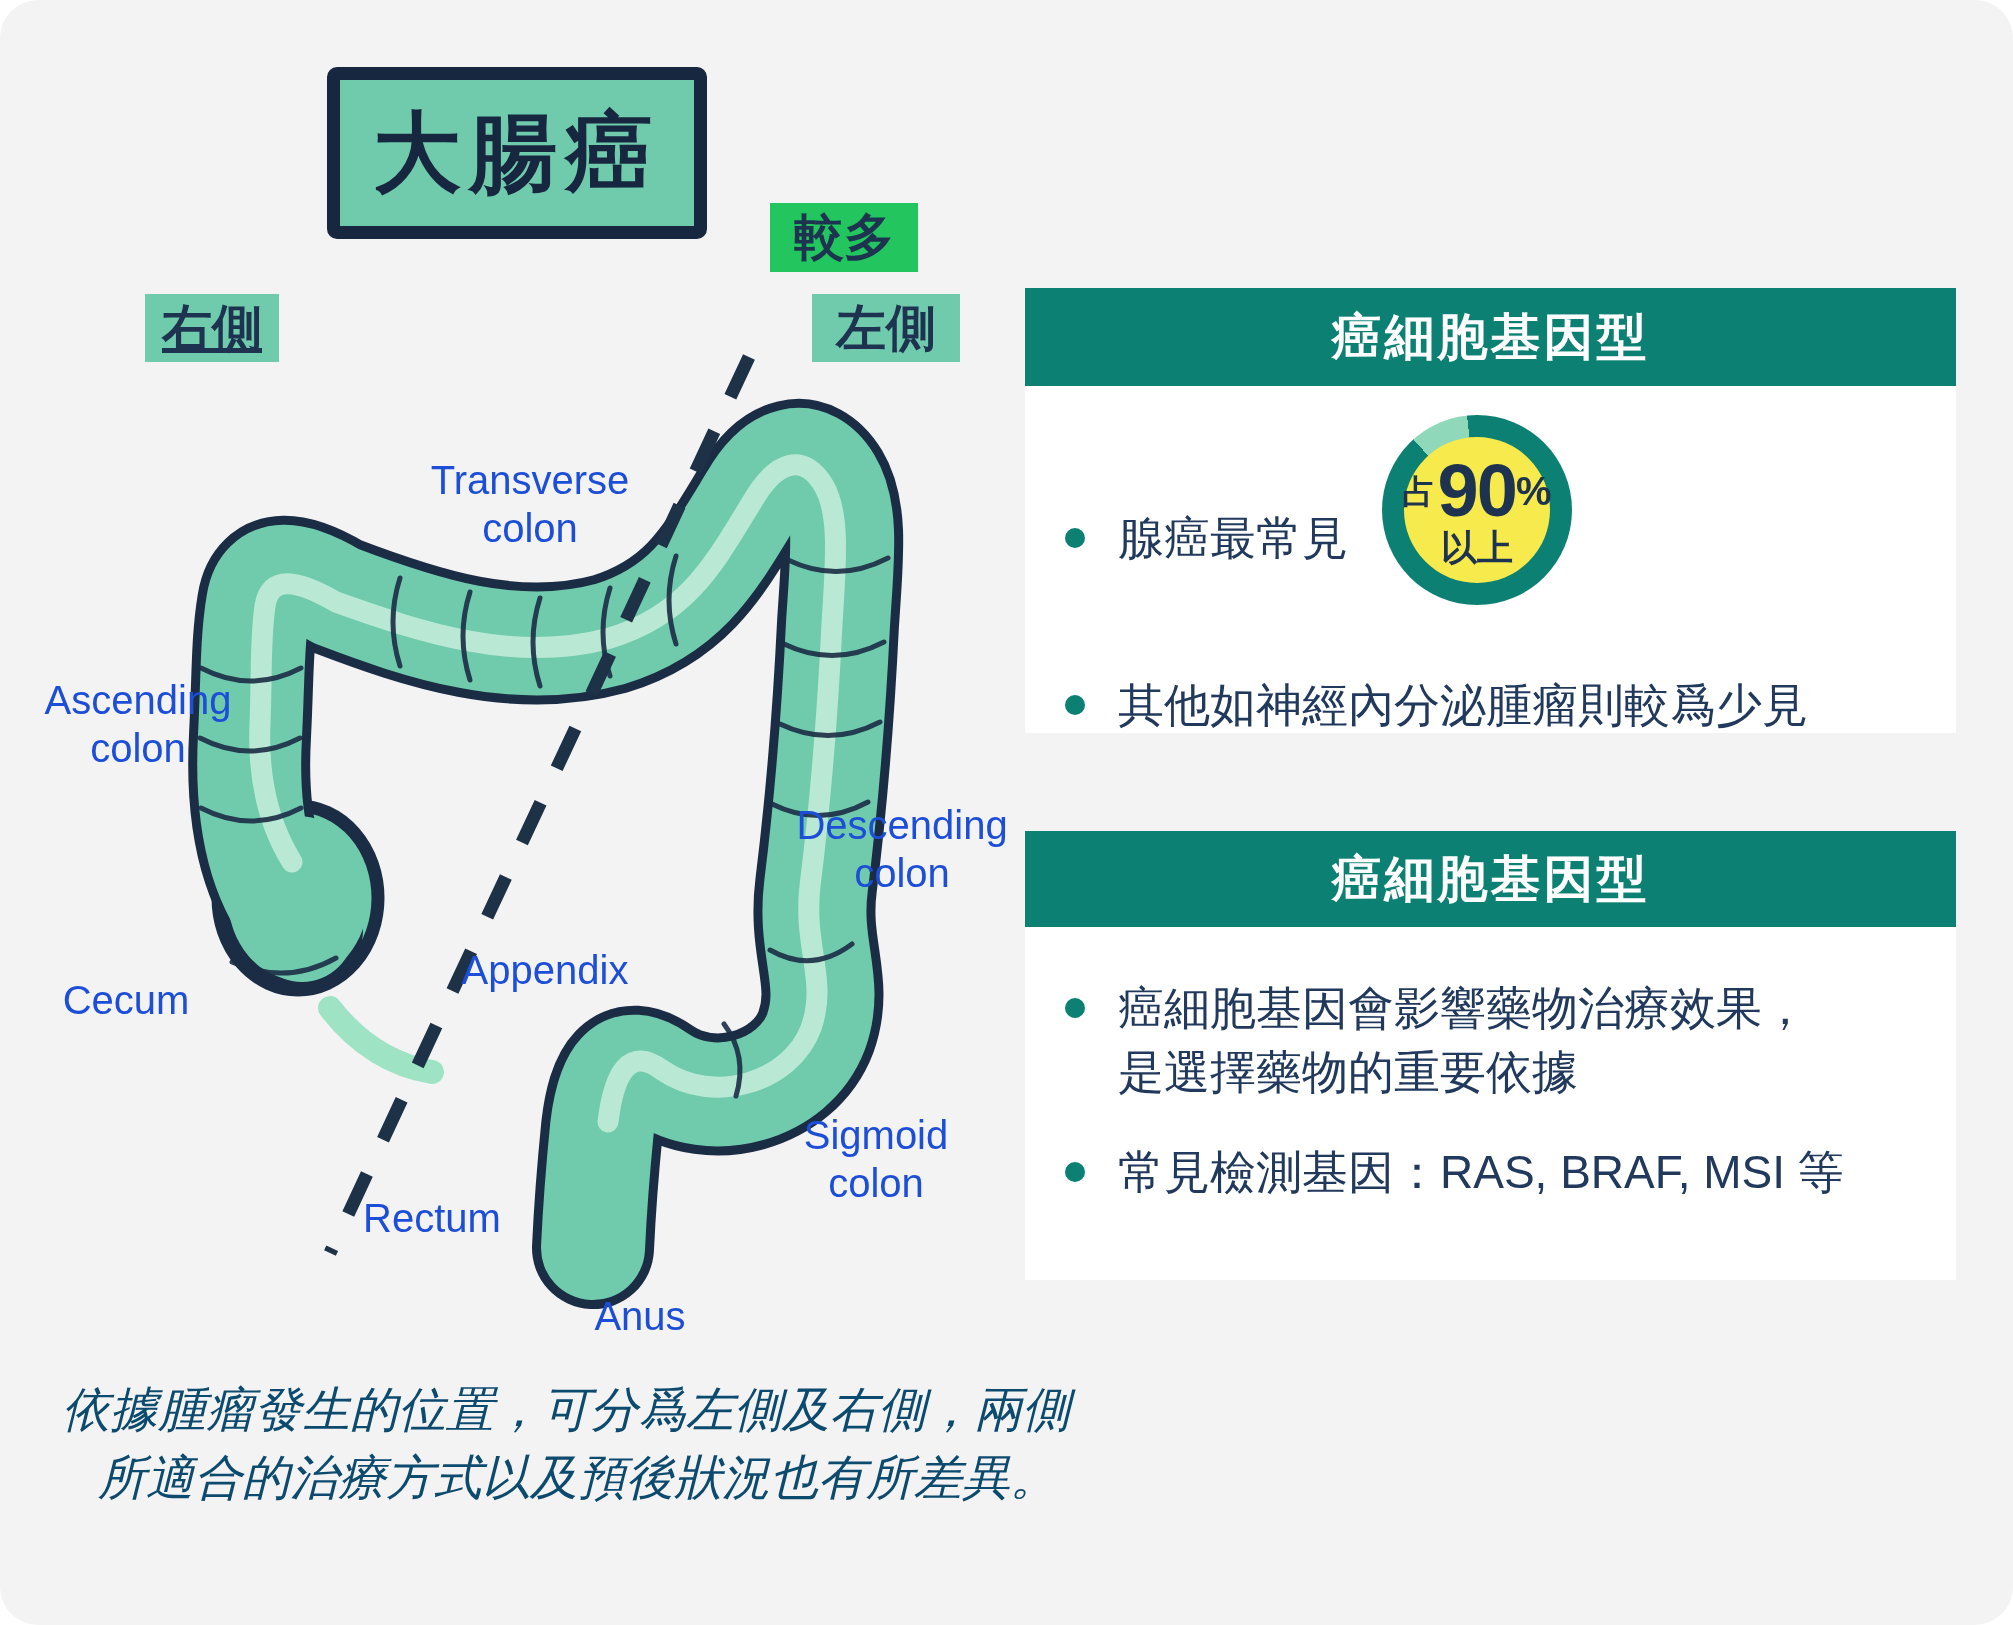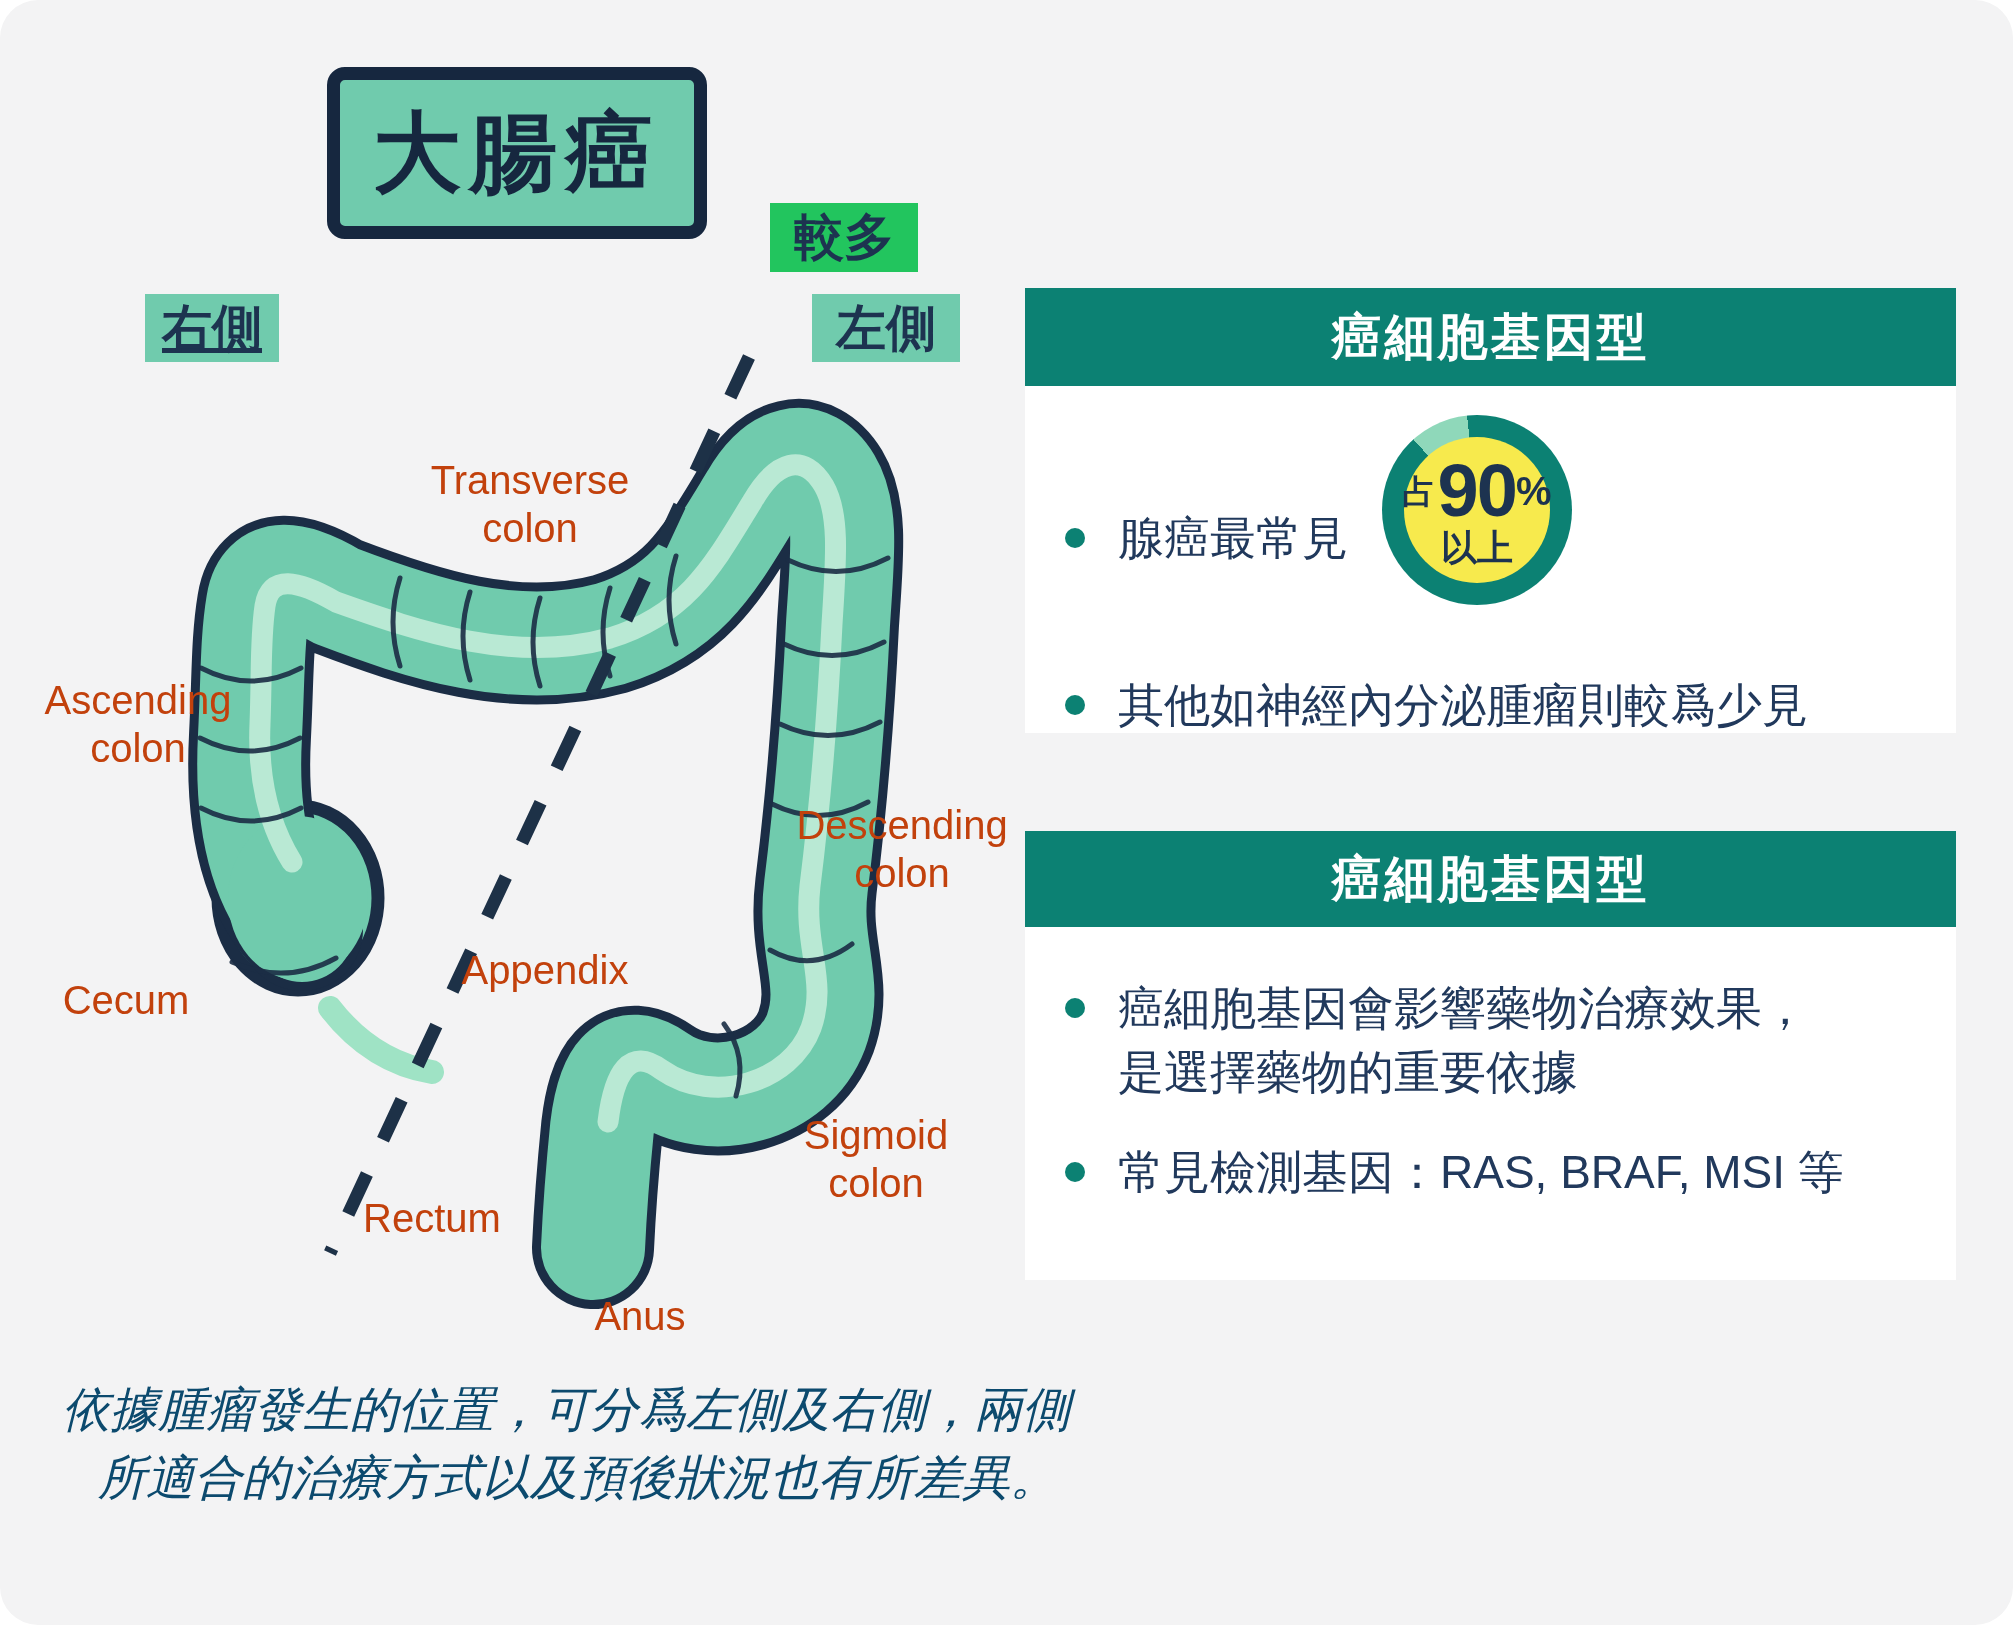--- a/index.html
+++ b/index.html
@@ -3,31 +3,31 @@
 <meta charset="utf-8">
 <style>
   html,body{margin:0;padding:0;background:#ffffff;}
   body{font-family:"Liberation Sans", sans-serif;}
   .canvas{position:relative;width:2013px;height:1625px;background:#ffffff;overflow:hidden;}
   .card{position:absolute;left:0;top:0;width:2013px;height:1625px;background:#f3f3f4;border-radius:38px;}
   svg.art{position:absolute;left:0;top:0;z-index:1;}
 
   
   .title-box{position:absolute;left:327px;top:67px;width:380px;height:172px;background:#70cbad;
-    border:13px solid #16273f;border-radius:18px;box-sizing:border-box;display:flex;align-items:center;justify-content:center;z-index:2;}
+    border:13px solid #16273f;border-radius:10px;box-sizing:border-box;display:flex;align-items:center;justify-content:center;z-index:2;}
   .title-box .t{font-size:88px;font-weight:bold;color:#16273f;letter-spacing:8px;}
 
   
   .tag{position:absolute;display:flex;align-items:center;justify-content:center;
     font-size:50px;font-weight:bold;color:#1d3350;z-index:2;}
   .tag.green{background:#70cbad;}
   .tag.blue{background:#22c55e;}
 
   
-  .dlabel{position:absolute;transform:translateX(-50%);text-align:center;color:#c2410c;
+  .dlabel{position:absolute;transform:translateX(-50%);text-align:center;color:#1d4ed8;
     font-size:40px;line-height:48px;z-index:2;white-space:nowrap;}
 
   
   .panel{position:absolute;left:1025px;width:931px;z-index:3;}
   .panel-header{background:#0c8173;display:flex;align-items:center;justify-content:center;}
   .panel-header .h{color:#ffffff;font-size:50px;font-weight:bold;letter-spacing:3px;}
   .panel-body{position:relative;background:#ffffff;}
   .bullet-row{position:absolute;left:40px;display:flex;align-items:flex-start;}
   .dot{flex:0 0 auto;width:20px;height:20px;border-radius:50%;background:#0c8173;margin-top:22px;}
   .btext{margin-left:33px;color:#21395c;font-size:46px;line-height:64px;}

